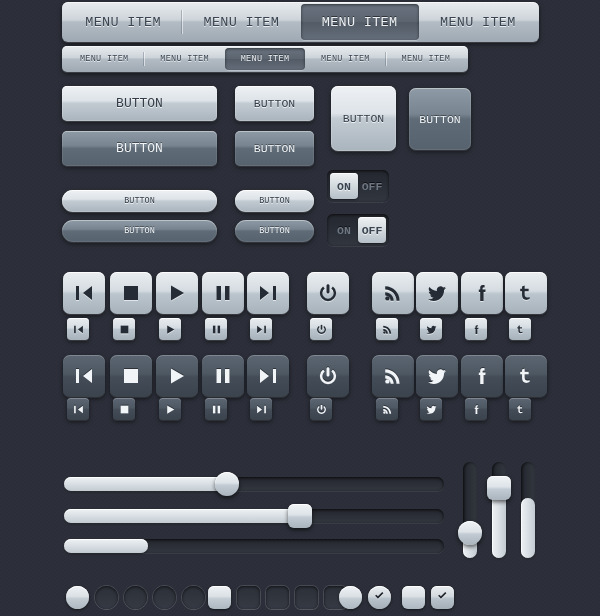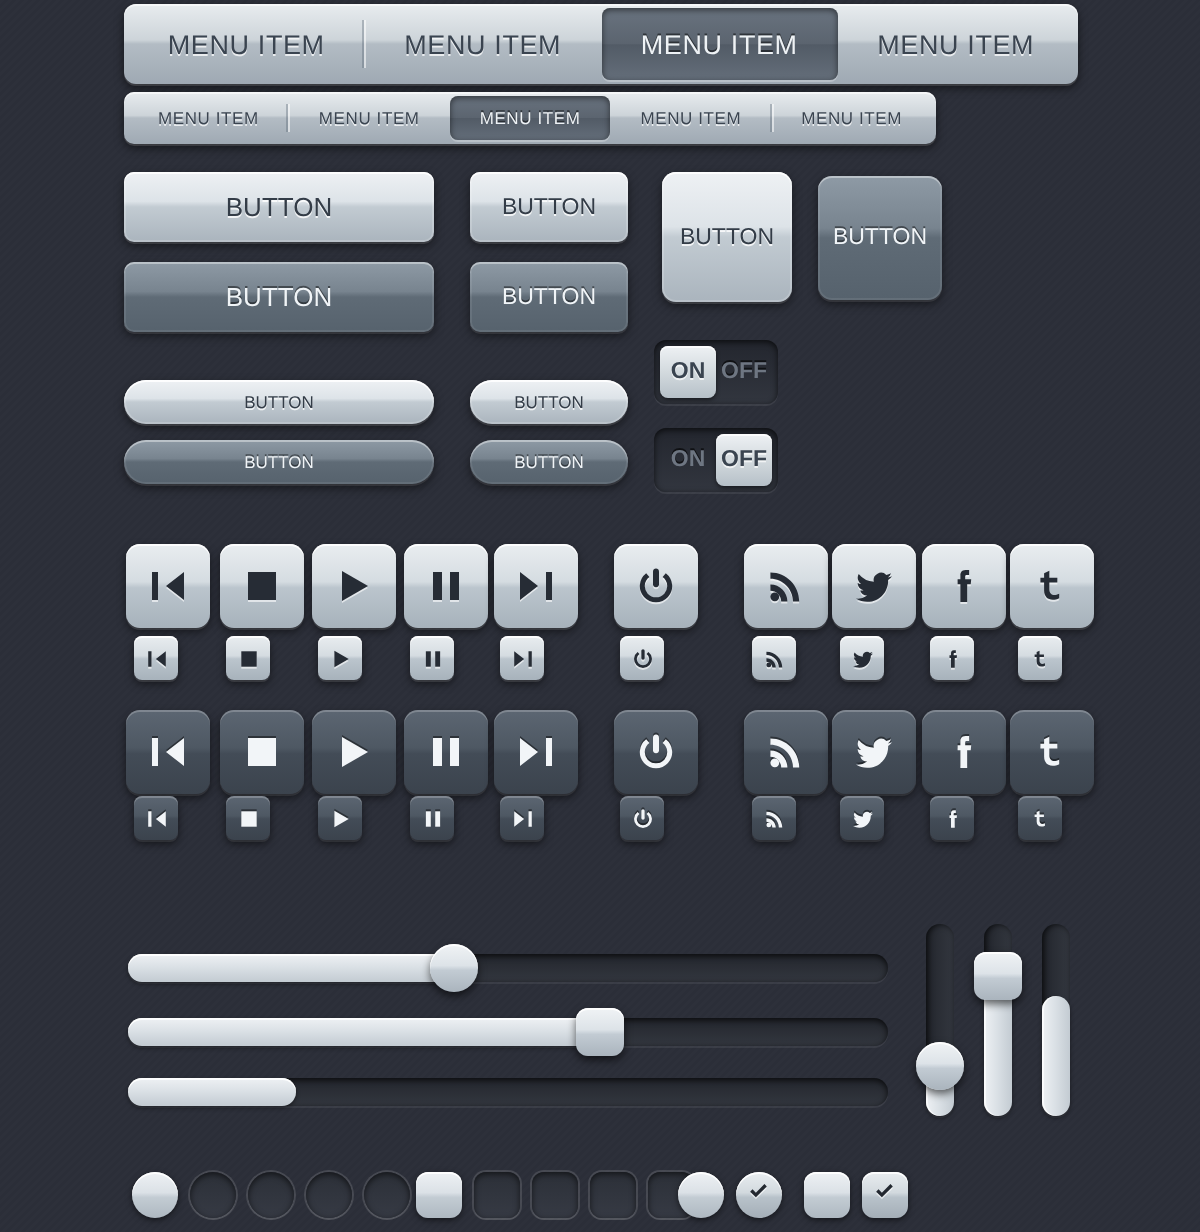--- a/index.html
+++ b/index.html
@@ -5,21 +5,21 @@
   * { box-sizing: border-box; margin:0; padding:0; }
   body {
     width:600px; height:616px; overflow:hidden;
     background:#2b2e38;
     background-image:
       linear-gradient(135deg, rgba(255,255,255,.012) 25%, transparent 25%, transparent 50%, rgba(255,255,255,.012) 50%, rgba(255,255,255,.012) 75%, transparent 75%);
     background-size:4px 4px;
     font-family:"Liberation Sans", sans-serif;
     position:relative;
   }
-  .kit { position:relative; width:600px; height:616px; }
+  .kit { position:relative; width:600px; height:616px;font-family:Liberation Mono, monospace; }
   .abs { position:absolute; }
 
   
   .menubar {
     display:flex; align-items:stretch;
     border-radius:6px;
     background:linear-gradient(to bottom,#e8ecef 0%,#cdd4d9 45%,#b3bcc4 50%,#9fa9b3 100%);
     box-shadow:0 1px 0 rgba(255,255,255,.14), 0 2px 5px rgba(0,0,0,.55), inset 0 1px 0 rgba(255,255,255,.6);
     padding:2px; overflow:hidden;
   }

